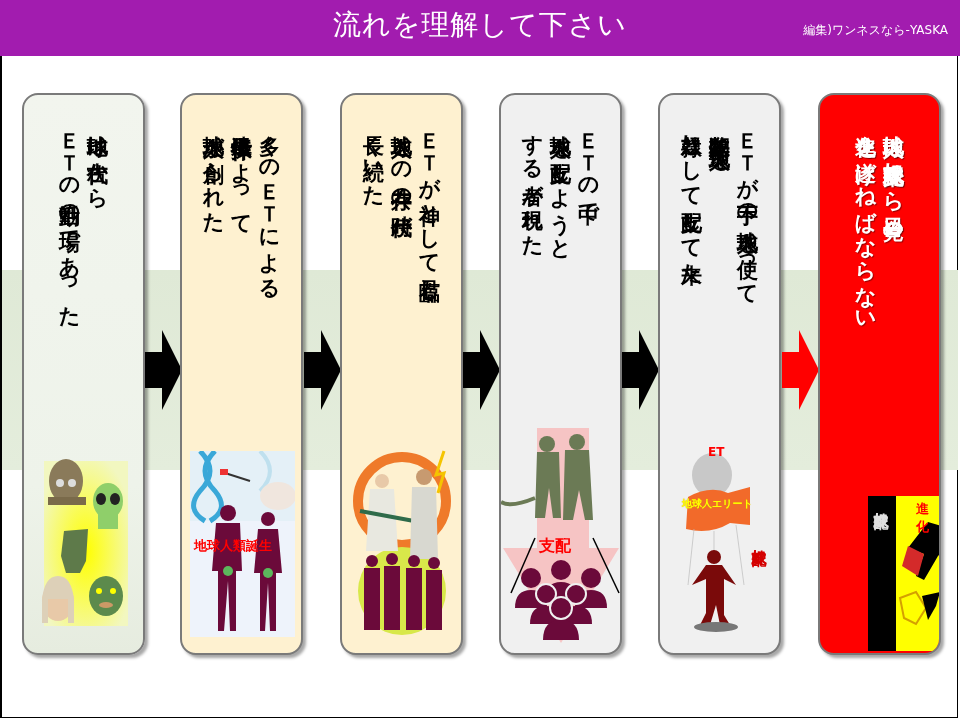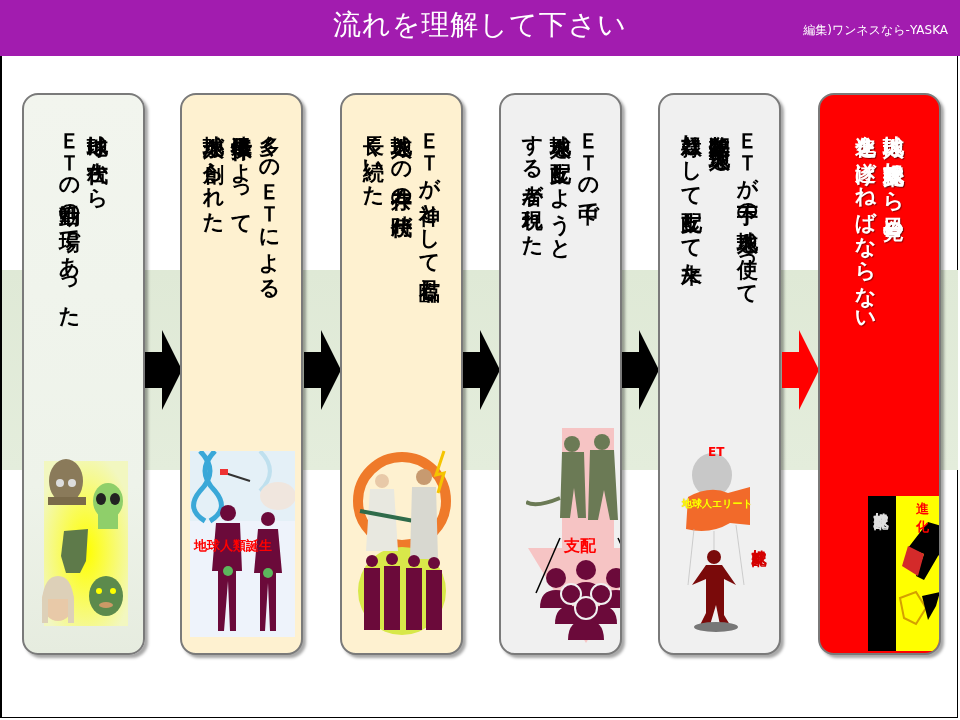--- a/index.html
+++ b/index.html
@@ -143,21 +143,21 @@
 </div>
 
 <div class="card" style="left:499px;background:#f0f0f0;">
   <div class="text">
     <div class="vtext">
       <span>ＥＴの中で</span><br>
       <span>地球人を支配しようと</span><br>
       <span>する者が現れた</span>
     </div>
   </div>
-  <div class="img" style="left:0;right:0;bottom:10px;height:215px;margin-left:25px;">
+  <div class="img" style="left:0;right:0;bottom:10px;height:215px;">
     <svg width="119" height="215" viewBox="0 0 119 215">
       <path d="M36 0 L88 0 L88 120 L118 120 L60 215 L2 120 L36 120 Z" fill="#f6c4c4"></path>
       <path d="M34 110 L10 165" stroke="#000" stroke-width="1.5"></path>
         <path d="M92 110 L118 165" stroke="#000" stroke-width="1.5"></path>
       <g fill="#6b7a55">
         <circle cx="46" cy="16" r="8"></circle>
           <path d="M36 24 L58 24 L60 90 L52 90 L48 60 L44 90 L34 90 Z"></path>
         <circle cx="76" cy="14" r="8"></circle>
           <path d="M64 22 L88 22 L92 92 L84 92 L78 62 L72 92 L62 92 Z"></path>
         <path d="M34 70 Q10 80 0 74" stroke="#6b7a55" stroke-width="4" fill="none"></path>

